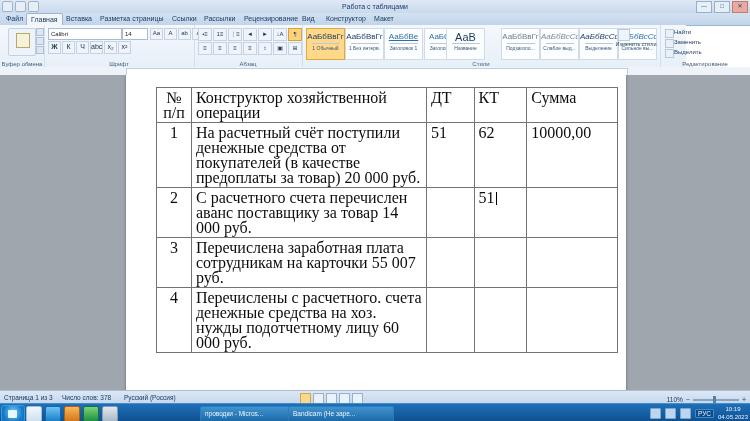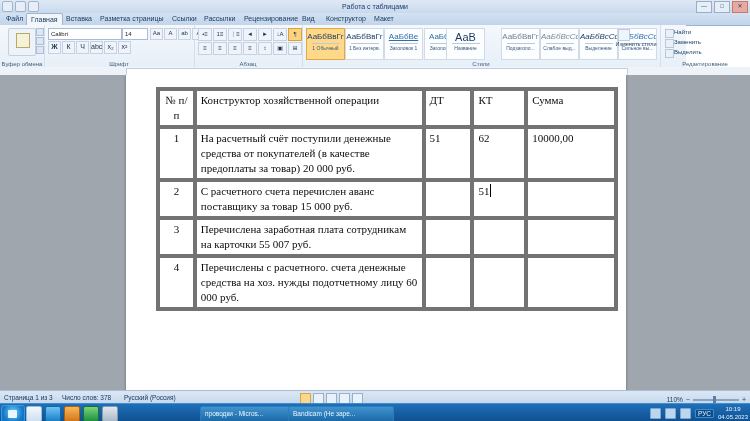--- a/index.html
+++ b/index.html
@@ -90,22 +90,22 @@
     position:absolute;left:0;top:75px;width:750px;height:330px;background:#9fa6ad;overflow:hidden;
   }
   .page{
     position:absolute;left:126px;top:0px;width:500px;height:330px;background:#ffffff;box-shadow:0 0 3px rgba(0,0,0,.35);
   }
   table.doc{
     position:absolute;left:30px;top:12px;width:462px;border-collapse:collapse;
     font-family:"Liberation Serif", serif;
   }
   table.doc td{
-    border:4px solid #737373;padding:2px 4px;vertical-align:top;
-    font-size:11px;line-height:15px;color:#0d0d0d;
+    border:1px solid #737373;padding:2px 4px;vertical-align:top;
+    font-size:16px;line-height:15px;color:#0d0d0d;
   }
   td.num{width:28px;text-align:center;vertical-align:bottom;}
   td.opn{width:250px;}
   td.dt{width:42px;}
   td.kt{width:48px;}
   td.sum{width:86px;}
   .hdr td{vertical-align:bottom;}
   .hdr .opn{vertical-align:top;}
   .caret{display:inline-block;width:1px;height:13px;background:#000;vertical-align:-2px;margin-left:1px;}
 
@@ -323,21 +323,21 @@
         </tr>
         <tr>
           <td class="num">1</td>
           <td class="opn">На расчетный счёт поступили денежные средства от покупателей (в качестве предоплаты за товар) 20 000 руб.</td>
           <td class="dt">51</td>
           <td class="kt">62</td>
           <td class="sum">10000,00</td>
         </tr>
         <tr>
           <td class="num">2</td>
-          <td class="opn">С расчетного счета перечислен аванс поставщику за товар 15 000 руб.</td>
+          <td class="opn">С расчетного счета перечислен аванс поставщику за товар 14 000 руб.</td>
           <td class="dt"></td>
           <td class="kt"><span>51</span><span class="caret"></span></td>
           <td class="sum"></td>
         </tr>
         <tr>
           <td class="num">3</td>
           <td class="opn">Перечислена заработная плата сотрудникам на карточки 55 007 руб.</td>
           <td class="dt"></td>
           <td class="kt"></td>
           <td class="sum"></td>

